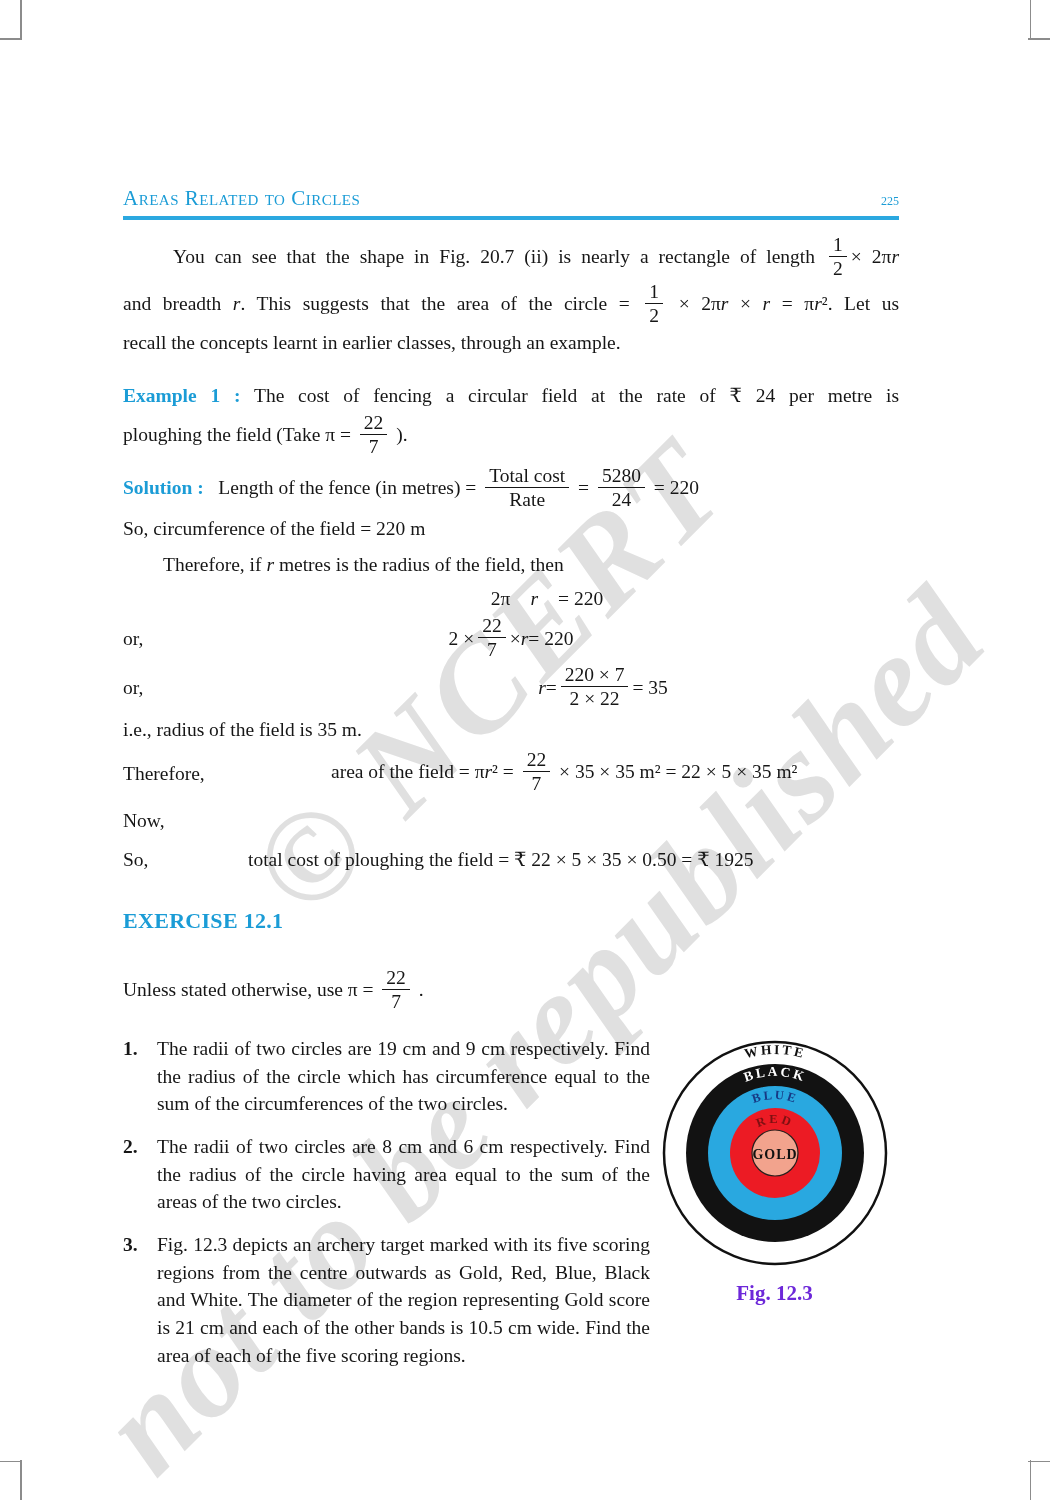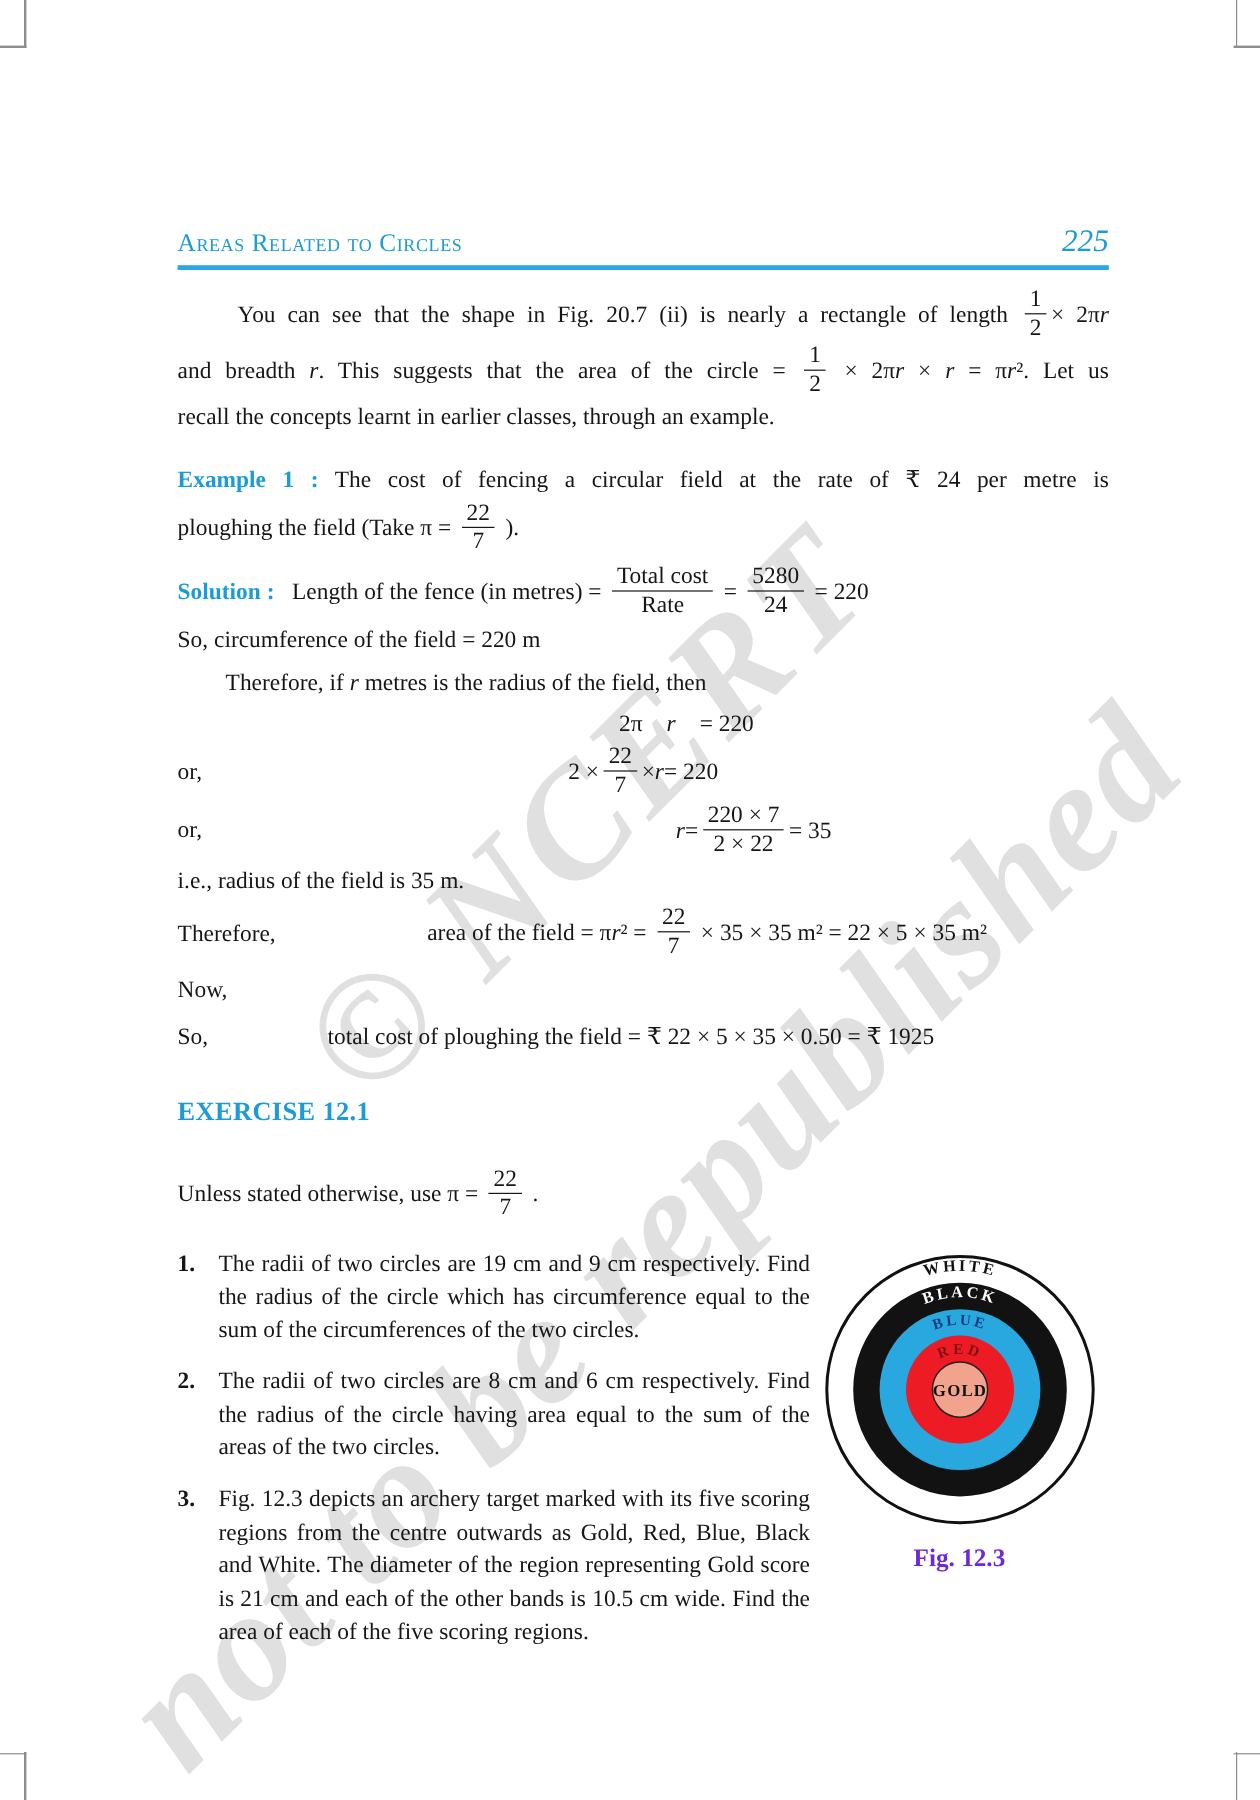--- a/index.html
+++ b/index.html
@@ -13,24 +13,24 @@
   .tr-v{right:19px;top:0;}  .tr-h{right:0;top:38px;}
   .bl-v{left:20px;bottom:0;}.bl-h{left:0;bottom:38px;}
   .br-v{right:19px;bottom:0;}.br-h{right:0;bottom:38px;}
   
   .wm{position:absolute;z-index:0;white-space:nowrap;font-family:"Liberation Serif",serif;
       font-style:italic;font-weight:bold;color:#e0e0e0;transform-origin:0 0;transform:rotate(-45deg);
       pointer-events:none;user-select:none;}
   .wm1{left:222px;top:837px;font-size:130px;letter-spacing:6px;}
   .wm2{left:70px;top:1395px;font-size:132px;letter-spacing:2px;}
   
-  .content{position:absolute;left:148px;width:776px;top:186px;z-index:1;}
+  .content{position:absolute;left:123px;width:776px;top:186px;z-index:1;}
   .hdr{display:flex;justify-content:space-between;align-items:baseline;color:#1B9CD6;}
   .hdr .title{font-variant:small-caps;font-size:21px;letter-spacing:.5px;}
-  .hdr .pn{font-size:26px;font-style:italic;}
+  .hdr .pn{font-size:12px;}
   .rule{height:4px;background:#2BA8E0;margin-top:5px;}
   .line{font-size:19.5px;line-height:1.45;}
   .just{text-align:justify;text-align-last:justify;}
   .indent{display:inline-block;width:50px;}
   .mi{font-style:italic;}
   .blue-label{color:#1B9CD6;font-weight:bold;}
   .frac{display:inline-block;vertical-align:middle;text-align:center;line-height:1.08;
         margin:1px 4px;transform:translateY(-2px);}
   .frac .num{display:block;padding:0 4px 1px;border-bottom:1.6px solid #161616;}
   .frac .den{display:block;padding:1px 4px 0;}

